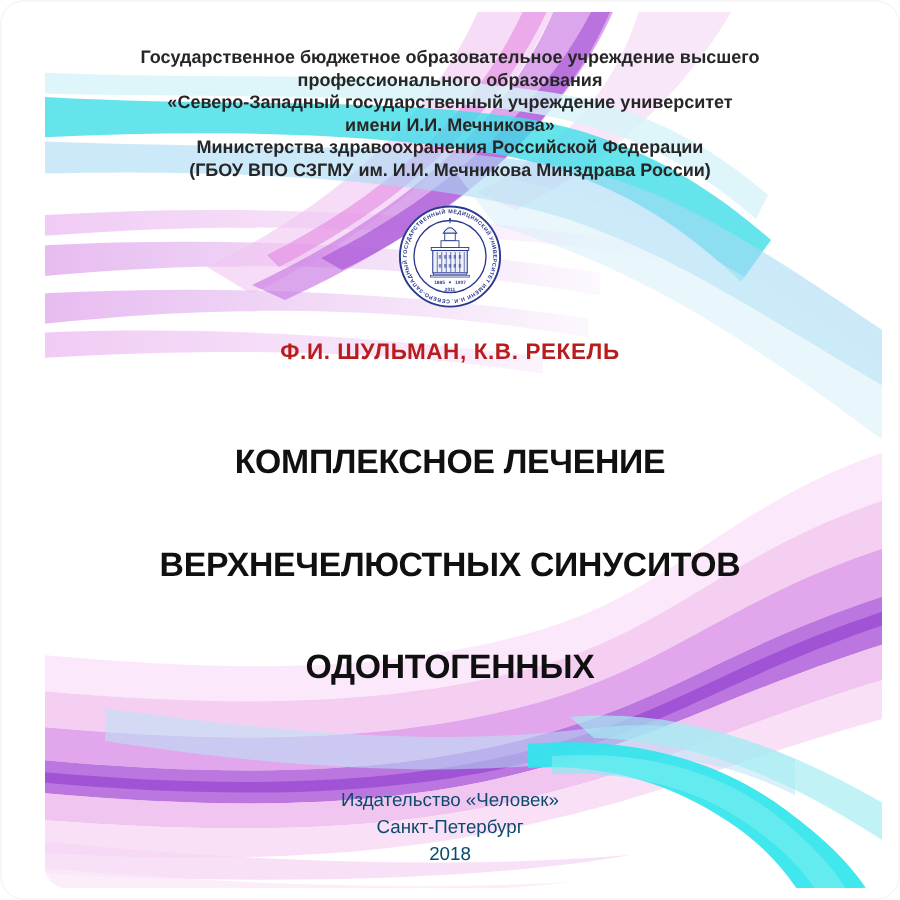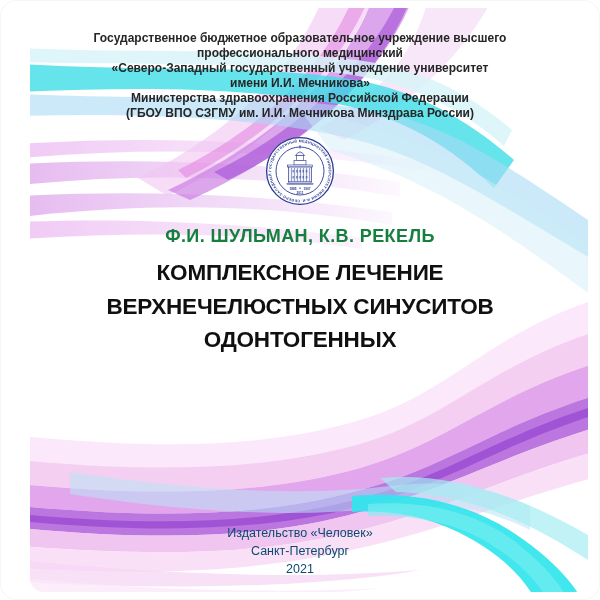--- a/index.html
+++ b/index.html
@@ -4,23 +4,23 @@
 <style>
   html,body{margin:0;padding:0;background:#ffffff;}
   body{width:600px;height:600px;overflow:hidden;position:relative;
        font-family:"Liberation Sans","DejaVu Sans",sans-serif;}
   .cover{position:absolute;inset:0;width:600px;height:600px;}
   .art{position:absolute;left:0;top:0;}
   .txt{position:absolute;text-align:center;color:#1d1d1d;}
   .header-block{left:60px;top:31px;width:480px;}
   .header-line{font-size:12px;font-weight:bold;line-height:15px;color:#262626;}
   .authors-block{left:60px;top:226px;width:480px;}
-  .authors{font-size:18px;font-weight:bold;letter-spacing:.4px;color:#15803d;}
+  .authors{font-size:15px;font-weight:bold;letter-spacing:.4px;color:#b91c1c;}
   .title-block{left:40px;top:256px;width:520px;}
-  .title-line{font-size:22.5px;font-weight:bold;line-height:33.5px;letter-spacing:-.2px;color:#101010;}
+  .title-line{font-size:22.5px;font-weight:bold;line-height:33.5px;letter-spacing:-.2px;color:#101010;margin-top:35px;}
   .imprint-block{left:120px;top:524px;width:360px;}
   .imprint-line{font-size:12.5px;font-weight:400;line-height:18px;color:#0c4a6e;}
   .seal-wrap{position:absolute;left:263px;top:134px;width:74px;height:74px;}
   .frame{position:absolute;inset:0;border-radius:16px;box-shadow:inset 0 0 0 1px rgba(0,0,0,0.04);pointer-events:none;}
 </style>
 </head>
 <body>
 
 <div class="cover">
 
@@ -133,37 +133,37 @@
         <text x="30" y="55.6" font-size="3.2">1885</text>
         <text x="44" y="55.6" font-size="3.2">1907</text>
         <rect x="36.4" y="53.6" width="1.2" height="1.2" transform="rotate(45 37 54.2)"></rect>
         <text x="37" y="59.8" font-size="3.2">2011</text>
       </g>
     </svg>
   </div>
 
   <div class="txt header-block">
     <div class="header-line">Государственное бюджетное образовательное учреждение высшего</div>
-    <div class="header-line">профессионального медицинский</div>
+    <div class="header-line">профессионального образования</div>
     <div class="header-line">«Северо-Западный государственный учреждение университет</div>
     <div class="header-line">имени И.И. Мечникова»</div>
     <div class="header-line">Министерства здравоохранения Российской Федерации</div>
     <div class="header-line">(ГБОУ ВПО СЗГМУ им. И.И. Мечникова Минздрава России)</div>
   </div>
 
   <div class="txt authors-block">
     <span class="authors">Ф.И. ШУЛЬМАН, К.В. РЕКЕЛЬ</span>
   </div>
 
   <div class="txt title-block">
     <div class="title-line">КОМПЛЕКСНОЕ ЛЕЧЕНИЕ</div>
     <div class="title-line">ВЕРХНЕЧЕЛЮСТНЫХ СИНУСИТОВ</div>
     <div class="title-line">ОДОНТОГЕННЫХ</div>
   </div>
 
   <div class="txt imprint-block">
     <div class="imprint-line">Издательство «Человек»</div>
     <div class="imprint-line">Санкт-Петербург</div>
-    <div class="imprint-line">2021</div>
+    <div class="imprint-line">2018</div>
   </div>
 
   <div class="frame"></div>
 </div>
 
 </body></html>

